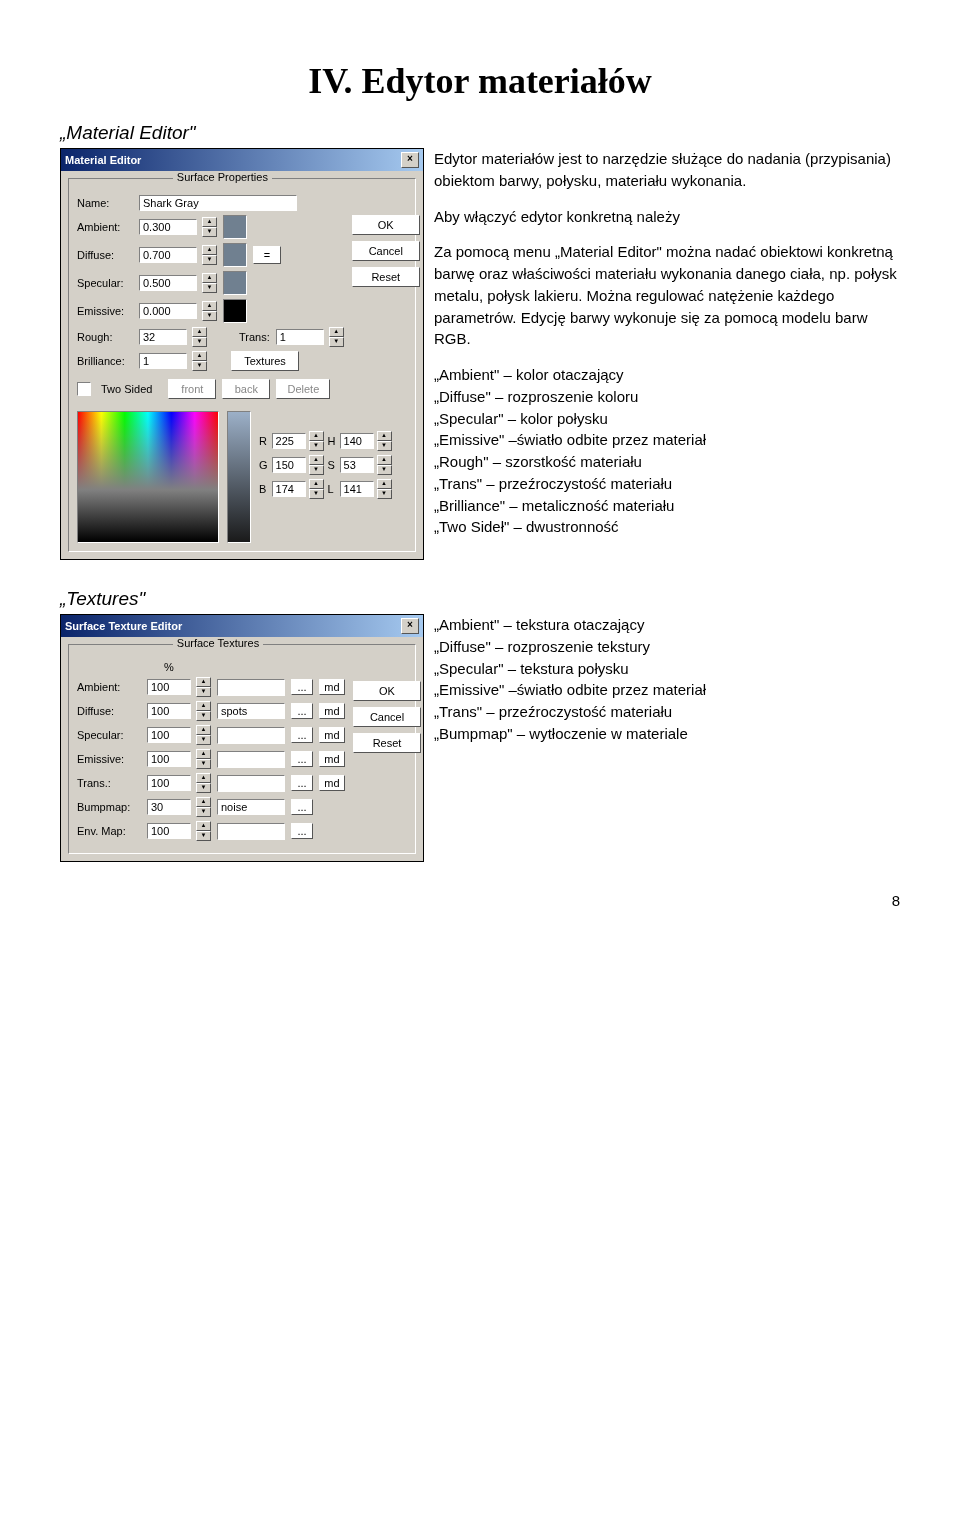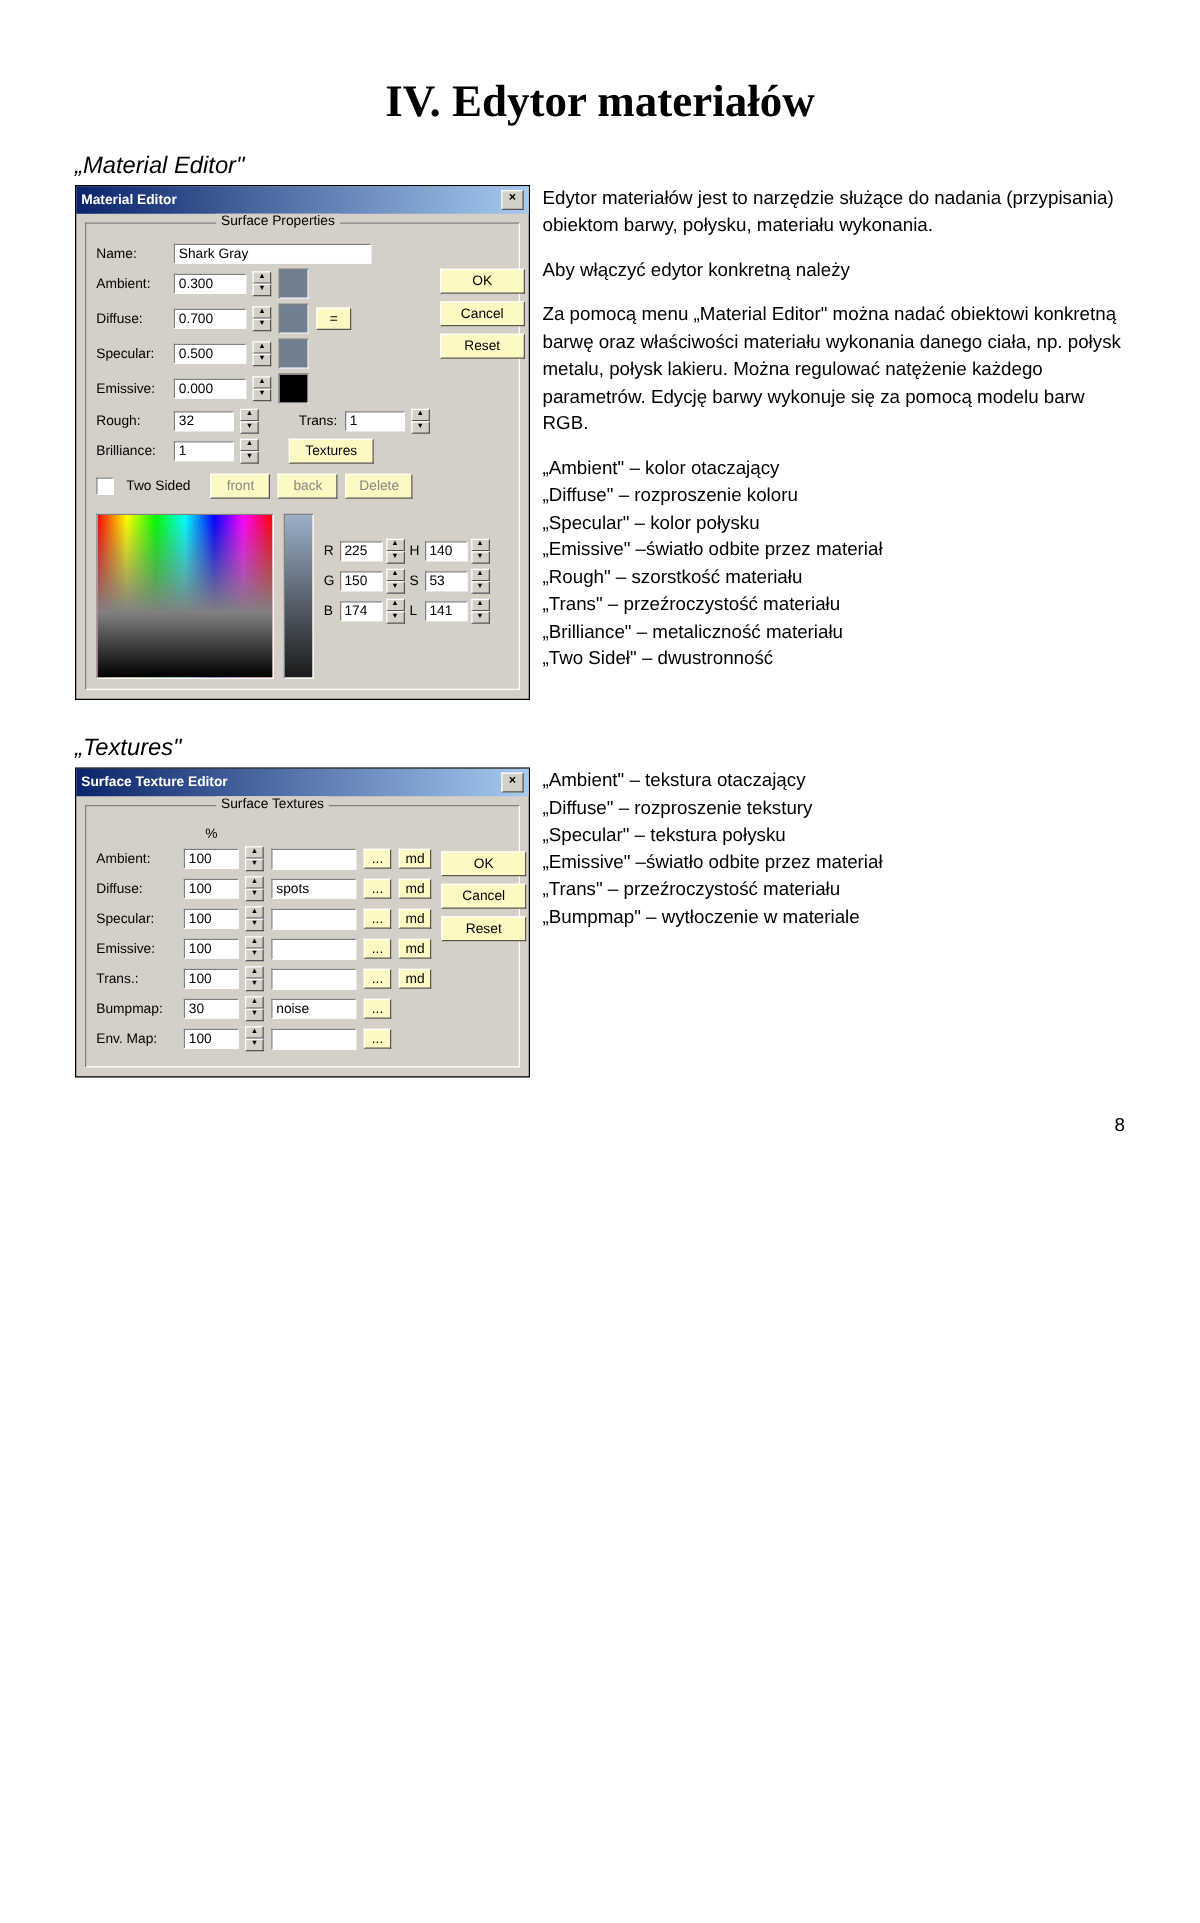--- a/index.html
+++ b/index.html
@@ -8,21 +8,21 @@
 .subtitle{font-style:italic;font-size:19px;margin:8px 0 4px 0}
 .twocol{display:flex;gap:10px;align-items:flex-start}
 .rightcol{flex:1;font-size:15px;line-height:1.45}
 .rightcol p{margin:0 0 14px 0}
 .toolbtn{display:inline-block;width:22px;height:22px;background:#404060;border:1px solid #aaa;vertical-align:middle}
 
 .win{background:#d4d0c8;border:1px solid #000;font-family:"MS Sans Serif",Tahoma,sans-serif;font-size:11px}
 .titlebar{background:linear-gradient(to right,#0a246a,#a6caf0);color:#fff;font-weight:700;font-size:11px;padding:3px 4px;display:flex;justify-content:space-between;align-items:center}
 .xbtn{background:#d4d0c8;color:#000;border:1px solid #fff;border-right-color:#555;border-bottom-color:#555;width:16px;height:14px;font-size:10px;line-height:12px;text-align:center}
 .inset{border:1px solid #808080;border-right-color:#fff;border-bottom-color:#fff;background:#fff;padding:1px 3px;display:inline-block}
-.btn3d{border:1px solid #fff;border-right-color:#555;border-bottom-color:#555;background:#fef9c3;padding:3px 8px;text-align:center;min-width:50px;display:inline-block}
+.btn3d{border:1px solid #fff;border-right-color:#555;border-bottom-color:#555;background:#ffffff;padding:3px 8px;text-align:center;min-width:50px;display:inline-block}
 .btn3d.dis{color:#888}
 .lbl{color:#000}
 .row{display:flex;align-items:center;gap:6px;margin:4px 0}
 .colorbox{width:140px;height:130px;border:1px solid #808080;border-right-color:#fff;border-bottom-color:#fff;background:#fff;position:relative;overflow:hidden}
 .hue{position:absolute;inset:0;background:linear-gradient(to right,red,#ff0,#0f0,#0ff,#00f,#f0f,red)}
 .sat{position:absolute;inset:0;background:linear-gradient(to bottom,rgba(255,255,255,0)0%,rgba(128,128,128,1)60%,rgba(0,0,0,1)100%)}
 .grade{width:22px;height:130px;border:1px solid #808080;border-right-color:#fff;border-bottom-color:#fff;background:linear-gradient(to bottom,#9cb0c8,#1a1a1a)}
 .sw{width:22px;height:22px;border:1px solid #808080;border-right-color:#fff;border-bottom-color:#fff;background:#708090}
 .cb{display:inline-block;width:12px;height:12px;border:1px solid #808080;border-right-color:#fff;border-bottom-color:#fff;background:#fff;vertical-align:middle;margin-right:4px}
 .spin{display:inline-flex;flex-direction:column;margin-left:-1px}

